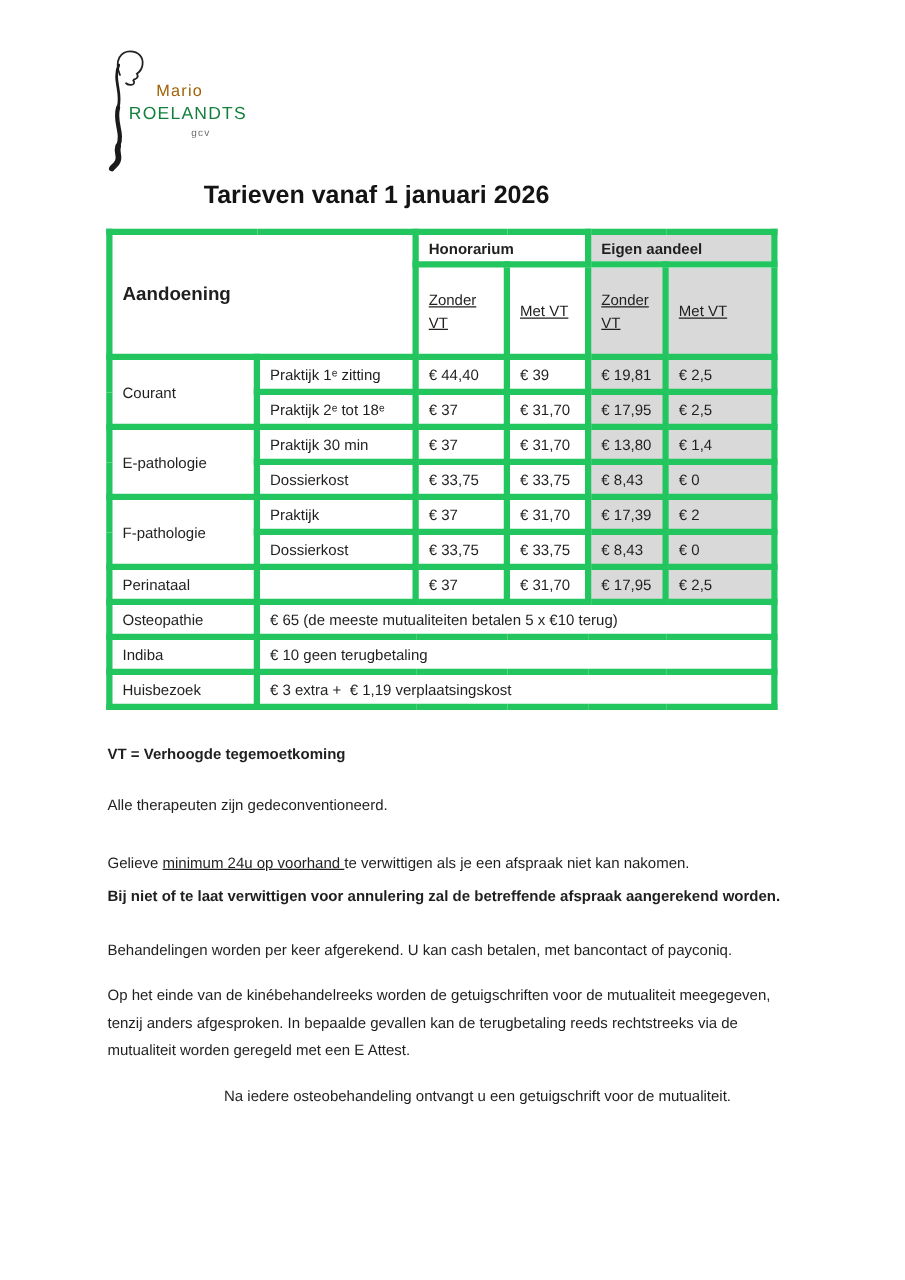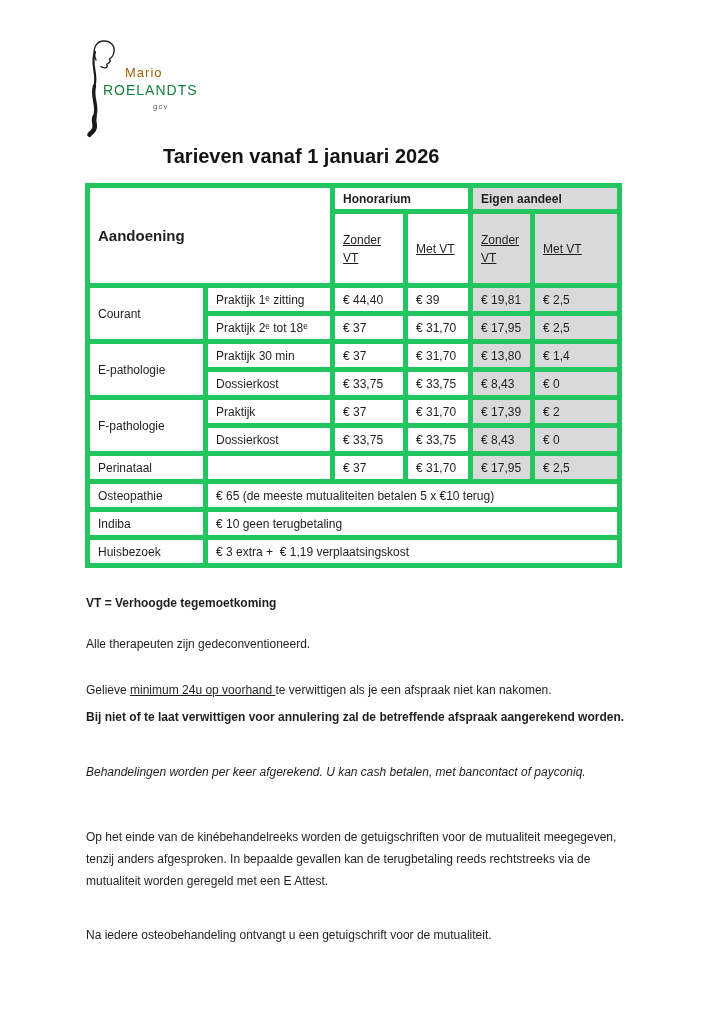--- a/index.html
+++ b/index.html
@@ -61,23 +61,23 @@
   .notes {
     position: absolute; left: 86px; top: 596px; width: 592px;
     font-size: 12px; line-height: 15px; color: #1f1f1f;
   }
   .notes p { margin: 0; }
   .b { font-weight: bold; }
   .ul { text-decoration: underline; }
   #n-deconv     { margin-top: 26px; }
   #n-cancel     { margin-top: 31px; }
   #n-cancelbold { margin-top: 12px; }
-  #n-payment    { margin-top: 40px; font-style: italic; }
-  #n-cert       { margin-top: 46px; line-height: 22px; white-space: pre-line; }
-  #n-osteo      { margin-top: 36px; }
+  #n-payment    { margin-top: 28px; }
+  #n-cert       { margin-top: 17px; line-height: 22px; white-space: pre-line; }
+  #n-osteo      { margin-top: 19px; text-align: center; }
 </style>
 </head>
 <body>
 
 <div class="page">
 
   <div class="logo">
     <svg class="logo-figure" width="34" height="102" viewBox="0 0 34 102" fill="none">
       <path d="M11 22 C6 10 12 3 19 3 C26 3 30 8 29 14 C28.4 18 26 20 24.5 21 C25.6 22.4 25.3 23.6 24.3 24.6 C23.4 25.5 22 25.2 21.6 26.4 C23 27.7 22.4 29.7 20 29.9 C18.4 30 16.8 29.5 15.8 28.6" stroke="#222222" stroke-width="1.4" stroke-linecap="round"></path>
       <path d="M10 14 C5 26 13 36 9.5 48" stroke="#1a1a1a" stroke-width="2.2" stroke-linecap="round"></path>

